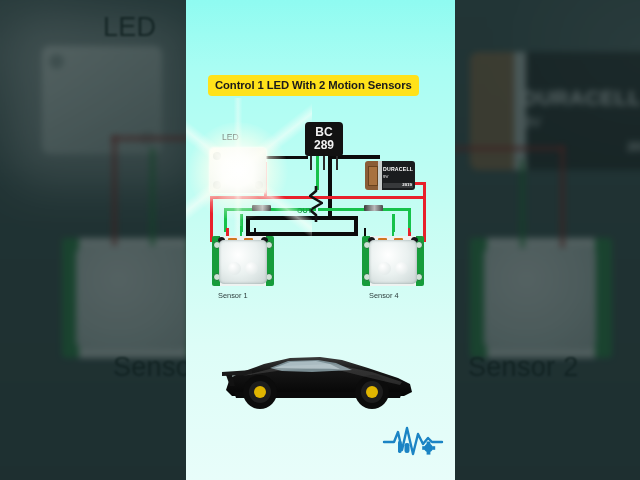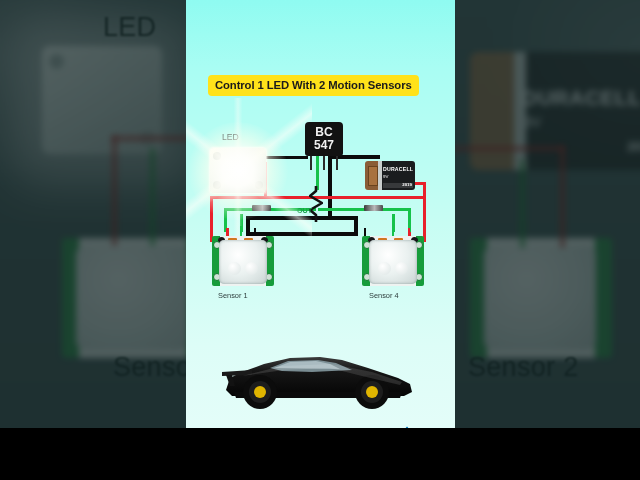--- a/index.html
+++ b/index.html
@@ -1,21 +1,21 @@
 <!DOCTYPE html>
 <html><head>
 <meta charset="utf-8">
 <style>
   html,body{margin:0;padding:0;}
   body{
     width:640px;height:480px;overflow:hidden;
     font-family:"Liberation Sans", sans-serif;
     background:#000;
   }
-  #stage{position:relative;width:640px;height:428px;overflow:hidden;background:#33484a;}
+  #stage{position:relative;width:640px;height:480px;overflow:hidden;background:#33484a;}
 
   
   .bg-wrap{position:absolute;inset:0;overflow:hidden;}
   .bg-scene{
     position:absolute;left:-286px;top:-95px;width:1212px;height:670px;
     background:
       radial-gradient(ellipse 260px 180px at 270px 150px, rgba(255,255,255,.16), rgba(255,255,255,0) 70%),
       radial-gradient(ellipse 240px 170px at 940px 150px, rgba(255,255,255,.10), rgba(255,255,255,0) 70%),
       linear-gradient(180deg,#3c5254 0%,#35494b 45%,#2e4042 100%);
     filter:blur(4px);
@@ -264,21 +264,21 @@
       <span class="pad c"></span>
       <div id="led-rays"></div>
       <div id="led-glow"></div>
     </div>
 
     <div class="t-leg" style="left:124px;"></div>
     <div class="t-leg" style="left:137px;"></div>
     <div class="t-leg" style="left:150px;"></div>
     <div id="transistor">
       <div class="tline1">BC</div>
-      <div class="tline2">547</div>
+      <div class="tline2">289</div>
     </div>
 
     <div id="battery">
       <div class="b-term"></div>
       <div class="b-brand">DURACELL</div>
       <div class="b-v">9V</div>
       <div class="b-strip"></div>
       <div class="b-yr">2019</div>
     </div>
 

